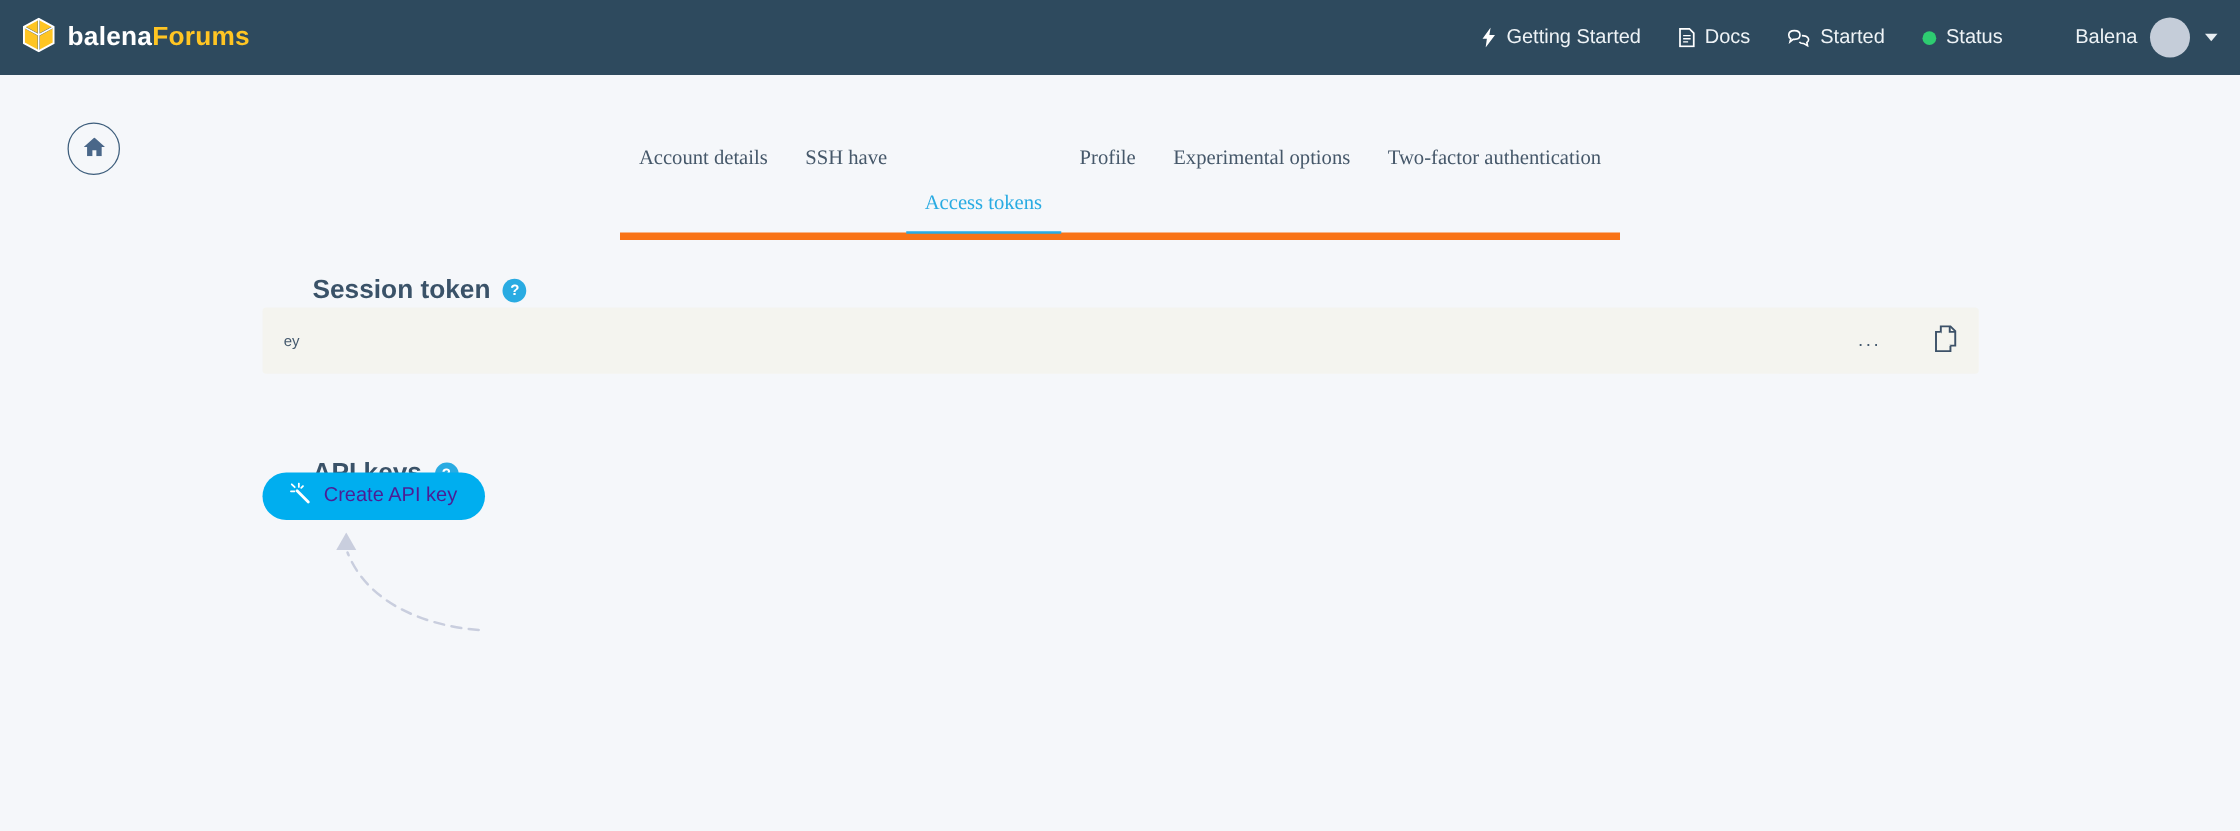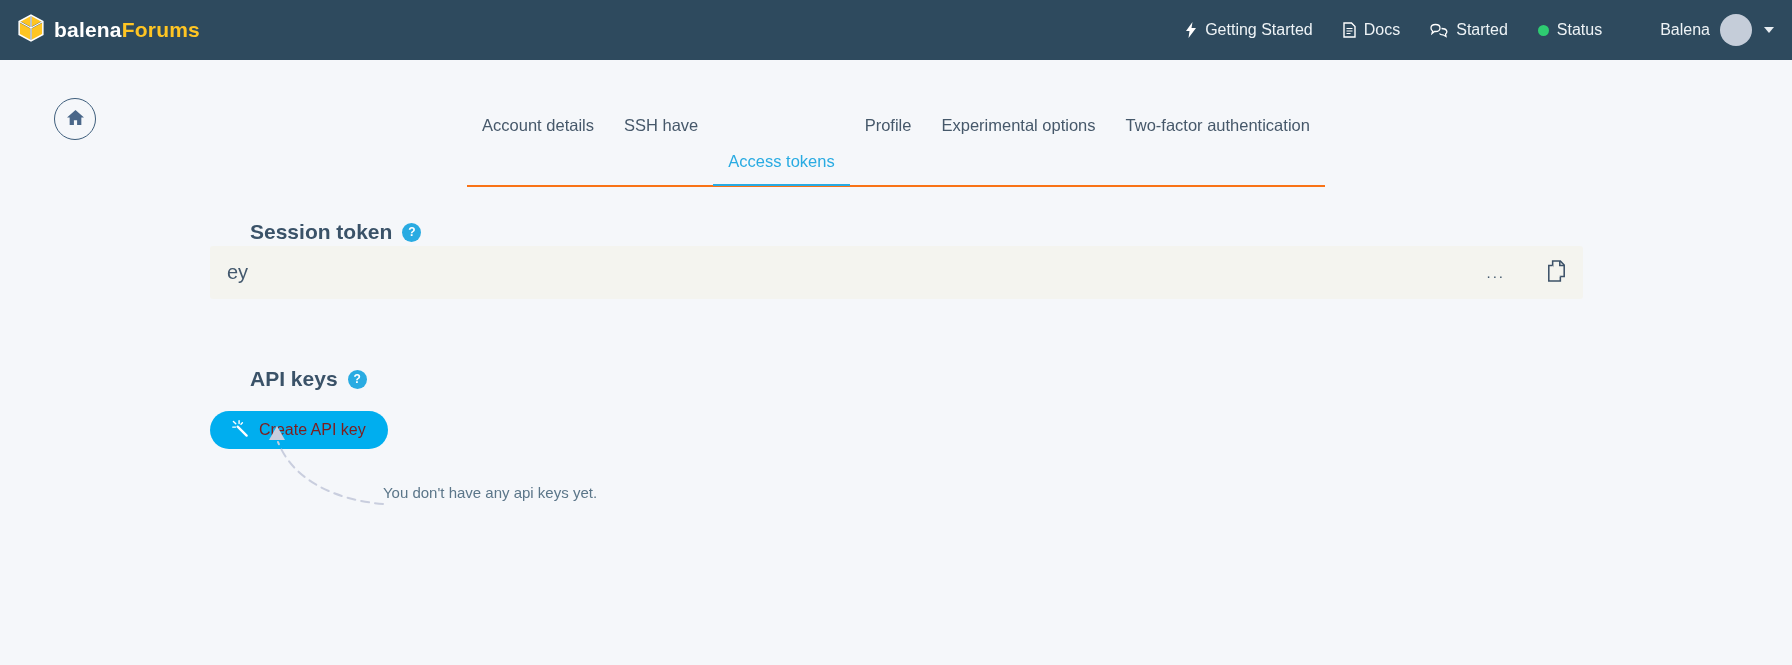--- a/index.html
+++ b/index.html
@@ -39,21 +39,21 @@
   .home-btn {
     position:absolute; left:54px; top:98px;
     width:42px; height:42px; border-radius:50%;
     border:1px solid #3e5e7c; background:transparent;
     display:flex; align-items:center; justify-content:center;
     cursor:pointer; padding:0;
   }
 
   
   .tabs-wrap { position:absolute; top:108px; left:0; width:100%; display:flex; justify-content:center; }
-  .tabs { display:flex; border-bottom:2px solid #f97316; }
+  .tabs { display:flex; border-bottom:6px solid #f97316;font-family:Liberation Serif, serif; }
   .tab {
     padding:8px 15px 13px; font-size:16.5px; color:#46586a;
     cursor:pointer; white-space:nowrap;
   }
   .tab.active { color:#29abe2; border-bottom:2px solid #29abe2; margin-bottom:-1px;margin-top:36px; }
 
   
   .section-heading {
     position:absolute; left:210px;
     display:flex; align-items:center; gap:10px;
@@ -70,31 +70,31 @@
   }
 
   
   .token-box {
     position:absolute; left:210px; top:246px;
     width:1373px; height:53px;
     background:#f4f4ef; border-radius:3px;
     display:flex; align-items:center;
     padding:0 17px;
   }
-  .token-text { font-size:20px; color:#44596e; }
+  .token-text { font-size:12px; color:#44596e; }
   .token-right { margin-left:auto; display:flex; align-items:center; gap:42px; }
   .token-ellipsis { font-size:15px; color:#44596e; letter-spacing:2px; }
   .copy-btn { background:none; border:none; padding:0; cursor:pointer; display:flex; }
 
   
   .create-btn {
-    position:absolute; left:210px; top:411px;
+    position:absolute; left:210px; top:378px;
     height:38px; padding:16px 22px;
     background:#00aeef; border:none; border-radius:19px;
-    color:#7f1d1d; font-size:16px; font-family:"Liberation Sans", sans-serif;
+    color:#4c1d95; font-size:16px; font-family:"Liberation Sans", sans-serif;
     display:flex; align-items:center; gap:10px;
     cursor:pointer;
   }
 
   
   .arrow-svg { position:absolute; left:235px; top:426px; }
   .empty-state {
     position:absolute; left:330px; top:482px; width:320px;
     text-align:center; font-size:15px; line-height:21px; color:#5b7689;
   }
@@ -208,14 +208,13 @@
   </span>
   <span>Create API key</span>
 </button>
 
 <svg class="arrow-svg" width="170" height="85" viewBox="0 0 170 85">
   <path d="M148 78 C 100 74, 58 54, 43 16" fill="none" stroke="#c9cede" stroke-width="2" stroke-dasharray="8 6" stroke-linecap="round"></path>
   <polygon points="42,0 34,14 50,14" fill="#c9cede"></polygon>
 </svg>
 
 <div class="empty-state">
-  <div>You don't have any api keys yet.</div>
 </div>
 
 </body></html>

